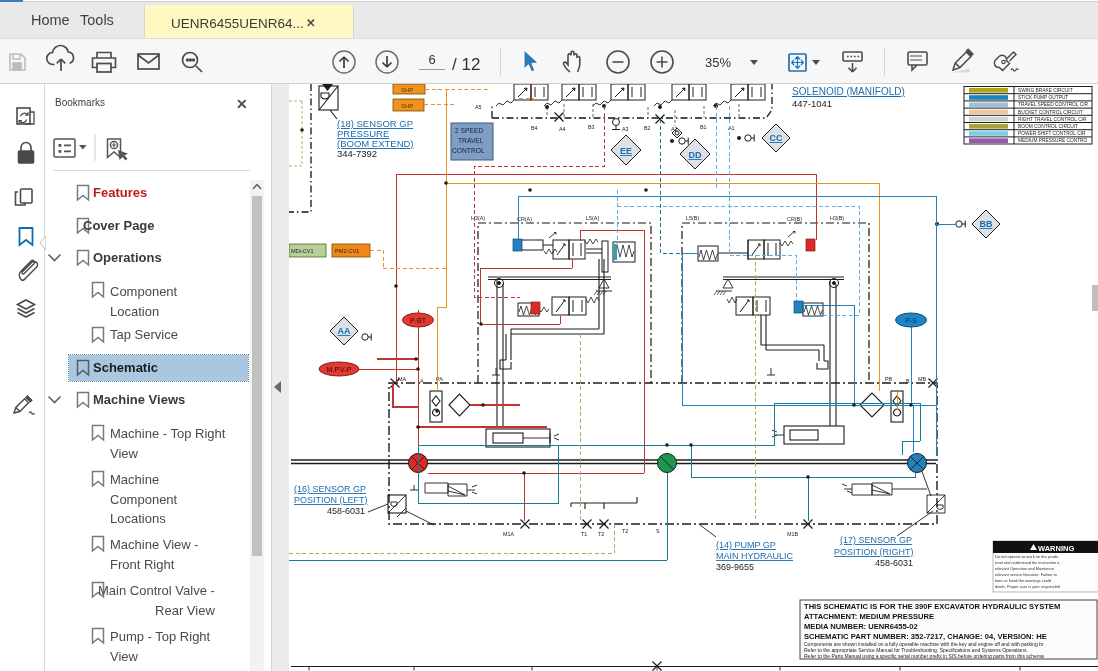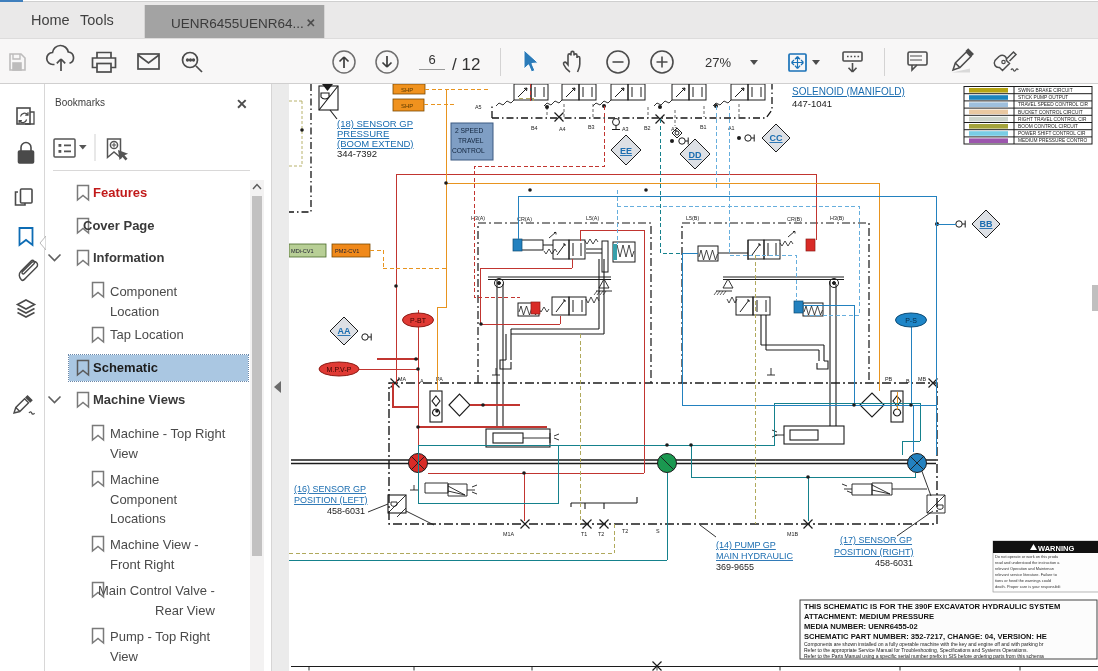--- a/index.html
+++ b/index.html
@@ -3,21 +3,21 @@
 <meta charset="utf-8">
 <style>
   html,body{margin:0;padding:0;}
   body{width:1098px;height:671px;overflow:hidden;font-family:"Liberation Sans",sans-serif;background:#fff;position:relative;}
   .abs{position:absolute;}
   
   #tabbar{left:0;top:0;width:1098px;height:38px;background:#eae9e9;border-top:2px solid #fff;box-sizing:border-box;}
   #topblue{left:0;top:0;width:23px;height:2px;background:#3f7fbd;}
   #topline{left:23px;top:1px;width:1075px;height:1px;background:#cfcfcf;}
   .ttab{position:absolute;top:12px;font-size:14.5px;color:#3f3f3f;}
-  #doctab{left:144px;top:5px;width:179px;height:33px;background:#a3a3a3;border-left:1px solid #d6d5d5;border-right:1px solid #d6d5d5;}
+  #doctab{left:144px;top:5px;width:179px;height:33px;background:#fef9c3;border-left:1px solid #d6d5d5;border-right:1px solid #d6d5d5;padding-left:29px;}
   #doctab span{position:absolute;left:26px;top:11px;font-size:13.5px;color:#3b3b3b;}
   #doctab .x{position:absolute;left:161px;top:11px;font-size:11.5px;color:#4d4d4d;font-weight:bold;}
   
   #toolbar{left:0;top:38px;width:1098px;height:46px;background:#f8f7f7;border-bottom:1px solid #d0cfcf;border-top:1px solid #dddcdc;box-sizing:border-box;}
   #pgnum{position:absolute;left:419px;top:52px;width:26px;height:17px;border-bottom:1px solid #9a9a9a;font-size:13px;color:#333;text-align:center;}
   #pgtot{position:absolute;left:452px;top:55px;font-size:17px;color:#333;}
   #zoomtxt{position:absolute;left:705px;top:55px;font-size:13px;color:#333;}
   
   #rail{left:0;top:84px;width:45px;height:587px;background:#fff;border-right:1px solid #d8d7d7;box-sizing:border-box;}
   
@@ -43,21 +43,21 @@
 <div class="abs" id="topline"></div>
 <div class="ttab" style="left:9px;margin-left:22px;">Home</div>
 <div class="ttab" style="left:80px;">Tools</div>
 <div class="abs" id="doctab">
     <span>UENR6455UENR64...</span>
     <span class="x">✕</span>
   </div>
 <div class="abs" id="toolbar"></div>
 <div id="pgnum">6</div>
 <div id="pgtot">/ 12</div>
-<div id="zoomtxt">27%</div>
+<div id="zoomtxt">35%</div>
 <svg class="abs" style="left:0;top:40px;" width="1098" height="44" viewBox="0 40 1098 44">
  <g fill="none" stroke="#bdbcbc" stroke-width="1.6">
   <path d="M10 54 h11 l4 4 v12 h-15 z"></path>
       <path d="M13 54 v5 h7 v-5" stroke-width="1.4"></path>
       <rect x="13" y="63" width="8" height="7" fill="#bdbcbc"></rect>
  </g>
  <g fill="none" stroke="#4c4c4c" stroke-width="1.7">
   <path d="M54.5 64.5 h-1.5 a6 6 0 0 1 -0.5 -12 a8 8 0 0 1 15.8 -0.5 a5.8 5.8 0 0 1 1.2 11.3"></path>
   <path d="M61 71 v-11 M61 59 l-4.2 4.4 M61 59 l4.2 4.4"></path>
   <path d="M97 58 v-5.5 h14 v5.5 M97 67.5 h-4.5 v-9.5 h23 v9.5 h-4.5"></path>
@@ -172,23 +172,23 @@
   <path d="M46.5 291.5 v14.5 l5.5-4.6 l5.5 4.6 v-14.5 z"></path>
   <path d="M46.5 356.5 v14.5 l5.5-4.6 l5.5 4.6 v-14.5 z"></path>
   <path d="M46.5 402.5 v14.5 l5.5-4.6 l5.5 4.6 v-14.5 z"></path>
   <path d="M46.5 448.5 v14.5 l5.5-4.6 l5.5 4.6 v-14.5 z"></path>
   <path d="M2.5 74.5 l6 6 l6-6" stroke-width="1.6" stroke="#606060"></path>
   <path d="M2.5 216.5 l6 6 l6-6" stroke-width="1.6" stroke="#606060"></path>
  </g>
 </svg>
 <div class="treeitem b" style="left:93px;top:185px;color:#c11a1a;">Features</div>
 <div class="treeitem b" style="left:83px;top:218px;text-align:right;">Cover Page</div>
-<div class="treeitem b" style="left:93px;top:250px;">Information</div>
+<div class="treeitem b" style="left:93px;top:250px;">Operations</div>
 <div class="treeitem child" style="left:110px;top:282px;line-height:19.5px;">Component<br>Location</div>
-<div class="treeitem child" style="left:110px;top:327px;">Tap Location</div>
+<div class="treeitem child" style="left:110px;top:327px;">Tap Service</div>
 <div class="treeitem b" style="left:93px;top:360px;color:#1c1c1c;">Schematic</div>
 <div class="treeitem b" style="left:93px;top:392px;">Machine Views</div>
 <div class="treeitem child" style="left:110px;top:424px;line-height:19.5px;">Machine - Top Right<br>View</div>
 <div class="treeitem child" style="left:110px;top:470px;line-height:19.5px;">Machine<br>Component<br>Locations</div>
 <div class="treeitem child" style="left:110px;top:535px;line-height:19.5px;">Machine View -<br>Front Right</div>
 <div class="treeitem child" style="left:98px;top:581px;line-height:20px;text-align:right;">Main Control Valve -<br>Rear View</div>
 <div class="treeitem child" style="left:110px;top:627px;line-height:19.5px;">Pump - Top Right<br>View</div>
 <svg class="abs" style="left:250px;top:180px;z-index:6;" width="14" height="14" viewBox="0 0 14 14">
     <path d="M3 9 l4-4.5 l4 4.5" fill="none" stroke="#5a5a5a" stroke-width="1.4"></path>
   </svg>

